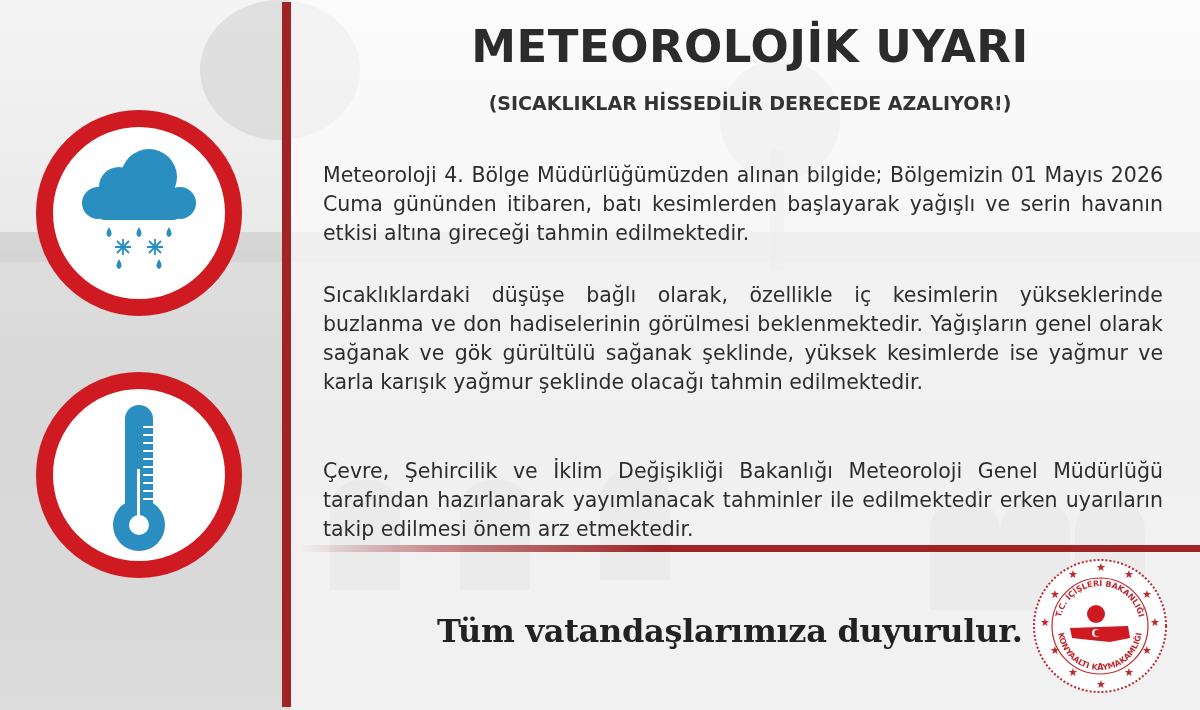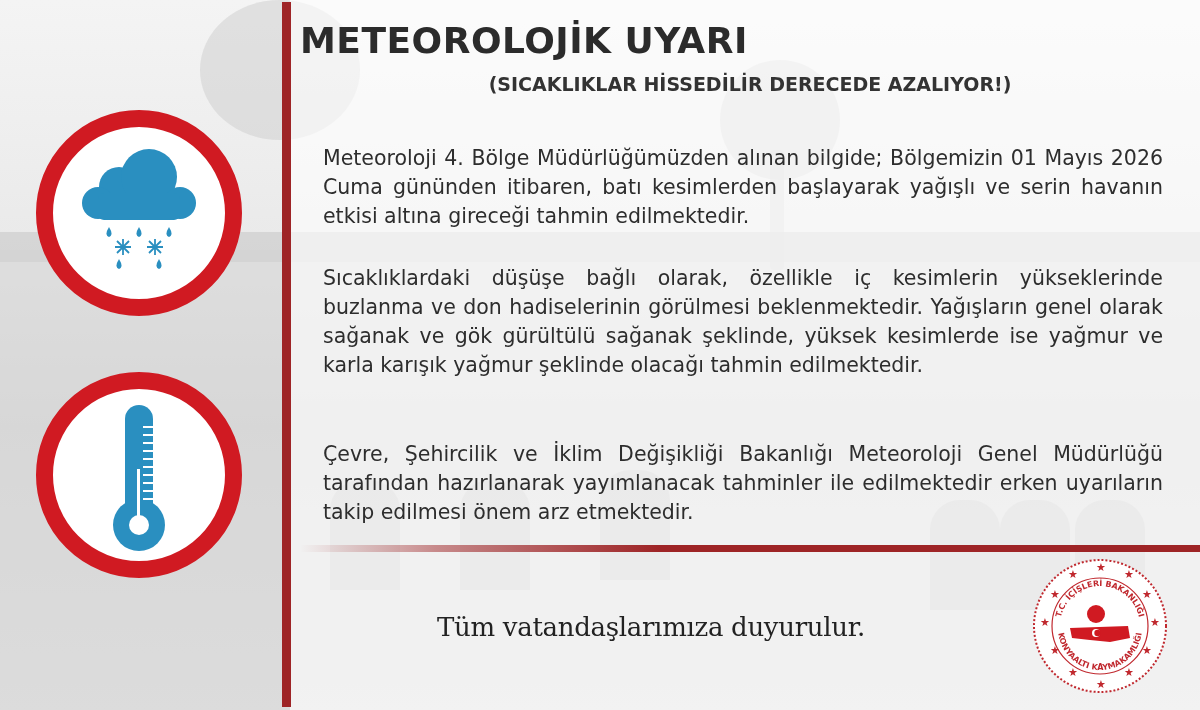--- a/index.html
+++ b/index.html
@@ -15,32 +15,32 @@
   .overlay { position:absolute; left:290px; right:0; top:0; bottom:0;
              background:rgba(255,255,255,0.62); }
   .vline { position:absolute; left:282px; top:2px; width:9px; height:705px; background:#9e2426; }
   .hline { position:absolute; left:300px; right:0; top:545px; height:7px;
            background:linear-gradient(90deg, rgba(158,36,38,0) 0%, rgba(158,36,38,.5) 15%, #9e2426 40%, #9e2426 100%); }
   .icon-circle { position:absolute; width:206px; height:206px; border-radius:50%;
                  border:17px solid #d01a22; background:#fff; box-sizing:border-box; left:36px; }
   .icon-circle svg { position:absolute; left:0; top:0; width:100%; height:100%; }
   #rain { top:110px; }
   #thermo { top:372px; }
-  .title { position:absolute; left:300px; width:900px; top:20px; text-align:left;
-           font-family:"DejaVu Sans", sans-serif; font-weight:bold; font-size:36px;
+  .title { position:absolute; left:300px; width:900px; top:20px; text-align:center;
+           font-family:"DejaVu Sans", sans-serif; font-weight:bold; font-size:45px;
            color:#2b2b2b; letter-spacing:0.5px; }
-  .subtitle { position:absolute; left:300px; width:900px; top:73px; text-align:center;
+  .subtitle { position:absolute; left:300px; width:900px; top:92px; text-align:center;
               font-size:19px; font-weight:bold; color:#333; }
   .para { position:absolute; left:323px; width:840px; font-size:20.5px; line-height:29px;
-          color:#2d2d2d; text-align:justify; font-family:"DejaVu Sans", sans-serif; }
+          color:#2d2d2d; text-align:justify; font-family:"DejaVu Sans", sans-serif;margin-top:17px; }
   #p1 { top:144px; }
   #p2 { top:264px; }
   #p3 { top:440px; }
   .footer { position:absolute; left:437px; top:612px; font-family:"DejaVu Serif", serif;
-            font-weight:normal; font-size:26px; color:#222; letter-spacing:-0.3px; }
+            font-weight:bold; font-size:32px; color:#222; letter-spacing:-0.3px; }
   .seal { position:absolute; left:1030px; top:556px; width:140px; height:140px; }
 </style>
 </head>
 <body>
 
 <div class="bg">
   <div class="roof"></div>
   <div class="bldg"></div>
   <div class="win" style="left:330px;top:480px;"></div>
   <div class="win" style="left:460px;top:480px;"></div>

